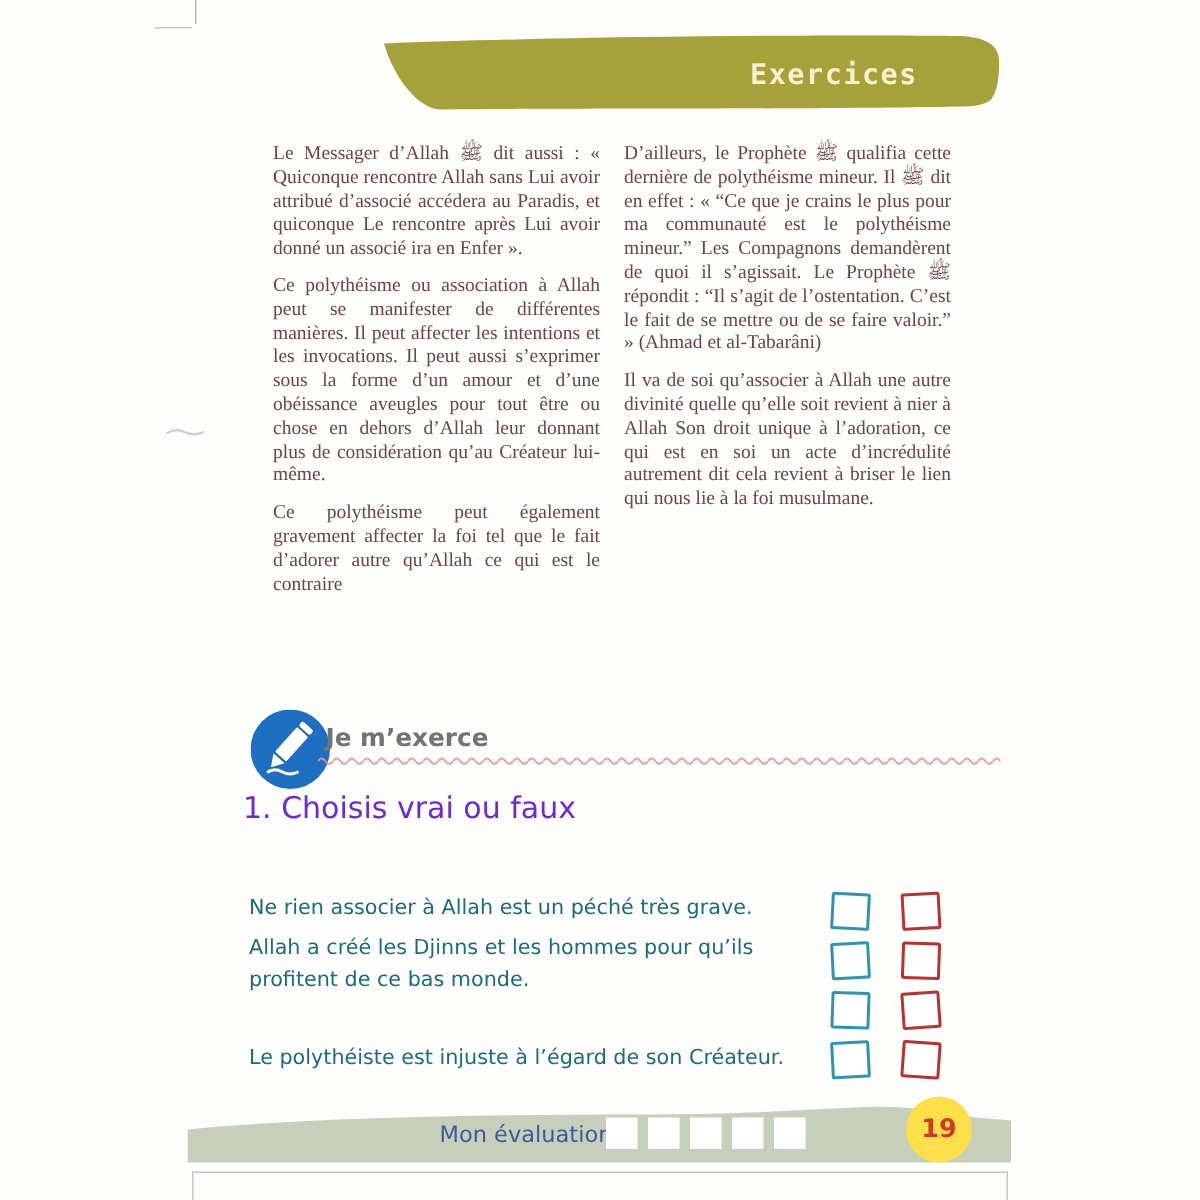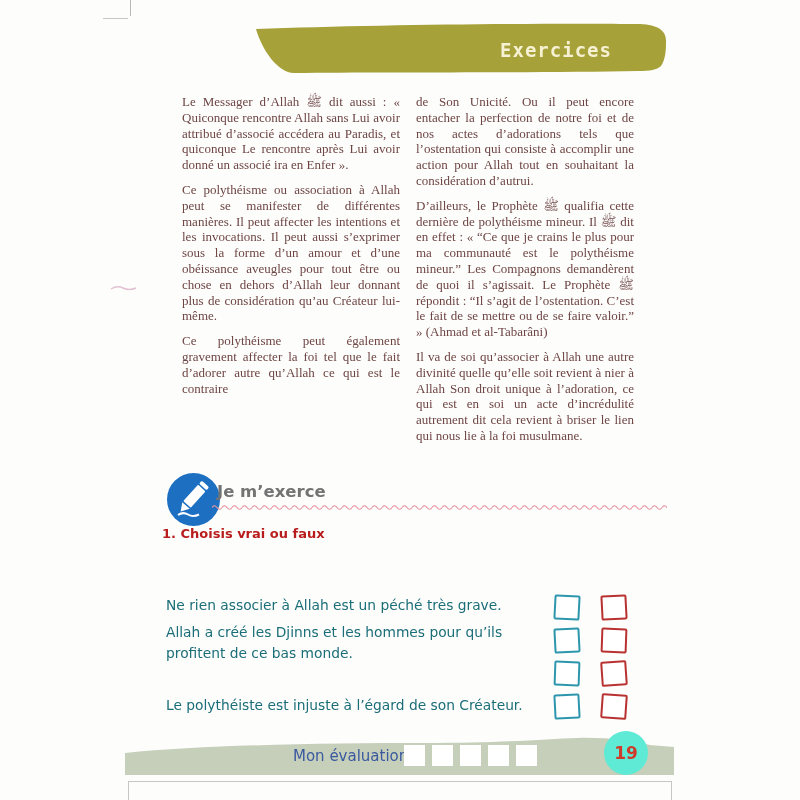--- a/index.html
+++ b/index.html
@@ -16,40 +16,40 @@
   .article{position:absolute;left:170px;top:94px;width:464px;display:flex;gap:4px;}
   .col{width:230px;margin-left:12px;}
   .para{font-family:"Liberation Serif","DejaVu Serif",serif;font-size:13px;line-height:15.8px;
     color:#6d4543;text-align:justify;margin:0 0 9px 0;hyphens:auto;-webkit-hyphens:auto;}
 
   
   .exercise-icon{position:absolute;left:167px;top:473px;width:53px;height:53px;}
   .section-title{position:absolute;left:217px;top:482px;font-size:16.5px;font-weight:bold;
     color:#737373;font-family:"DejaVu Sans",sans-serif;}
   .wave-divider{position:absolute;left:212px;top:503px;width:455px;height:9px;}
-  .question-title{position:absolute;left:162px;top:526px;font-size:13px;font-weight:bold;
-    color:#b91c1c;font-family:"DejaVu Sans",sans-serif;}
+  .question-title{position:absolute;left:162px;top:526px;font-size:20px;font-weight:normal;
+    color:#6d28d9;font-family:"DejaVu Sans",sans-serif;}
 
   .statements{position:absolute;left:0;top:0;width:800px;height:800px;pointer-events:none;}
   .statement-row{position:absolute;left:166px;width:500px;}
   .statement-text{display:block;width:395px;font-size:13.8px;line-height:21px;
     color:#1b6e78;font-family:"DejaVu Sans",sans-serif;}
   .cb{position:absolute;width:22px;height:21px;border:2.5px solid;border-radius:2px;
     background:#fff;pointer-events:auto;cursor:pointer;}
   .cb.vrai{border-color:#2d96ad;left:388px;}
   .cb.faux{border-color:#b83231;left:435px;}
 
   
   .footer-band{position:absolute;left:125px;top:735px;width:549px;height:42px;}
   .footer-label{position:absolute;left:293px;top:747px;font-size:15px;color:#3a5aa0;
     font-family:"DejaVu Sans",sans-serif;}
   .eval-boxes{position:absolute;left:404px;top:745px;display:flex;gap:7px;}
   .eval-box{width:21px;height:21px;background:#ffffff;}
   .page-badge{position:absolute;left:604px;top:731px;width:44px;height:44px;border-radius:50%;
-    background:#5eead4;display:flex;align-items:center;justify-content:center;
+    background:#fde047;display:flex;align-items:center;justify-content:center;
     font-family:"DejaVu Sans",sans-serif;font-weight:bold;font-size:17px;color:#cf3a2a;}
 
   
   .artifact{position:absolute;background:#b9b9b9;}
   .art-top-v{left:130px;top:0;width:1px;height:16px;}
   .art-top-h{left:103px;top:18px;width:25px;height:1px;background:#c7c7c7;}
   .art-bottom-h{left:128px;top:781px;width:544px;height:1px;background:#c6c6c6;}
   .art-bl-v{left:128px;top:781px;width:1px;height:19px;background:#c6c6c6;}
   .art-br-v{left:671px;top:781px;width:1px;height:19px;background:#c6c6c6;}
   .squiggle{position:absolute;left:110px;top:283px;width:27px;height:10px;opacity:.75;}
@@ -70,21 +70,20 @@
   </svg>
   <div class="header-title">Exercices</div>
 
   <div class="article">
     <div class="col">
       <p class="para">Le Messager d’Allah ﷺ dit aussi : « Quiconque rencontre Allah sans Lui avoir attribué d’associé accédera au Paradis, et quiconque Le rencontre après Lui avoir donné un associé ira en Enfer ».</p>
       <p class="para">Ce polythéisme ou association à Allah peut se manifester de différentes manières. Il peut affecter les intentions et les invocations. Il peut aussi s’exprimer sous la forme d’un amour et d’une obéissance aveugles pour tout être ou chose en dehors d’Allah leur donnant plus de considération qu’au Créateur lui-même.</p>
       <p class="para">Ce polythéisme peut également gravement affecter la foi tel que le fait d’adorer autre qu’Allah ce qui est le contraire</p>
     </div>
     <div class="col">
-      <p class="para">de Son Unicité. Ou il peut encore entacher la perfection de notre foi et de nos actes d’adorations tels que l’ostentation qui consiste  à accomplir une action pour Allah tout en souhaitant la considération d’autrui.</p>
       <p class="para">D’ailleurs, le Prophète ﷺ qualifia cette dernière de polythéisme mineur. Il ﷺ dit en effet : « “Ce que je crains le plus pour ma communauté est le polythéisme mineur.” Les Compagnons demandèrent de quoi il s’agissait. Le Prophète ﷺ  répondit : “Il s’agit de l’ostentation. C’est le fait de se mettre ou de se faire valoir.” » (Ahmad et al-Tabarâni)</p>
       <p class="para">Il va de soi qu’associer à Allah une autre divinité quelle qu’elle soit revient à nier à Allah Son droit unique à l’adoration, ce qui est en soi un acte d’incrédulité autrement dit cela revient à briser le lien qui nous lie à la foi musulmane.</p>
     </div>
   </div>
 
   <svg class="exercise-icon" viewBox="0 0 53 53">
     <circle cx="26.5" cy="26.5" r="26.5" fill="#1d6fc2"></circle>
     <g transform="rotate(42 26 24)" fill="#ffffff">
       <rect x="21.5" y="6" width="10" height="4" rx="1.5"></rect>
       <rect x="21.5" y="11.5" width="10" height="22" rx="1"></rect>

